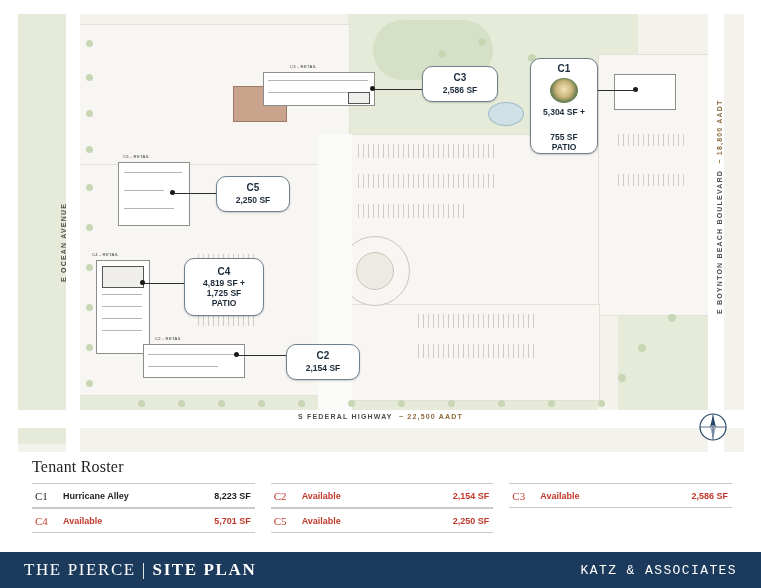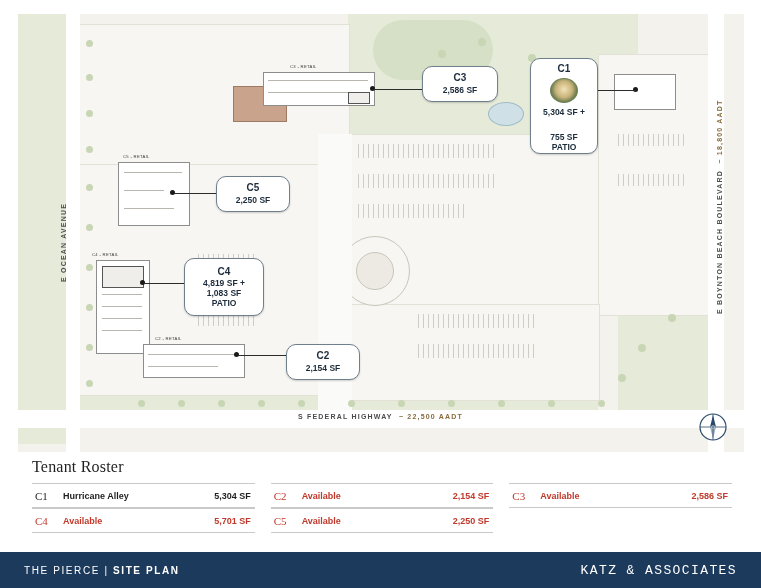--- a/index.html
+++ b/index.html
@@ -247,23 +247,23 @@
     height: 36px;
     background: #1b3a5c;
     color: #ffffff;
     display: flex;
     align-items: center;
     justify-content: space-between;
     padding: 0 24px;
     box-sizing: border-box;
   }
   #footer-left {
-    font-size: 10px;
+    font-size: 17px;
     letter-spacing: 1.6px;
-    font-family: Liberation Sans, sans-serif;
+    font-family: Liberation Serif, serif;
   }
   #footer-left b { font-weight: bold; }
   #footer-right {
     font-size: 13px;
     letter-spacing: 1.4px;
     font-family: Liberation Mono, monospace;
   }
 </style>
 </head>
 <body>
@@ -393,21 +393,21 @@
     </div>
 
     <div class="callout" id="callout-c5" style="left:198px;top:162px;width:72px;height:34px;">
       <div class="cid">C5</div>
       <div class="csf">2,250 SF</div>
     </div>
 
     <div class="callout" id="callout-c4" style="left:166px;top:244px;width:78px;height:56px;">
       <div class="cid">C4</div>
       <div class="csf">4,819 SF +</div>
-      <div class="csf" style="margin-top:0;">1,083 SF</div>
+      <div class="csf" style="margin-top:0;">1,725 SF</div>
       <div class="csf" style="margin-top:0;">PATIO</div>
     </div>
 
     <div class="callout" id="callout-c2" style="left:268px;top:330px;width:72px;height:34px;">
       <div class="cid">C2</div>
       <div class="csf">2,154 SF</div>
     </div>
 
     <div class="street vert-left" style="left:42px;top:268px;">E OCEAN AVENUE</div>
 
@@ -435,21 +435,21 @@
 
   <div id="roster">
     <div id="roster-title">Tenant Roster</div>
 
     <div class="roster-cols">
 
       <div class="roster-col">
         <div class="roster-row leased">
           <div class="rcode">C1</div>
           <div class="rname">Hurricane Alley</div>
-          <div class="rsf">5,304 SF</div>
+          <div class="rsf">8,223 SF</div>
         </div>
         <div class="roster-row avail" style="border-top:1px solid #c9c9c9;">
           <div class="rcode avail-code">C4</div>
           <div class="rname">Available</div>
           <div class="rsf">5,701 SF</div>
         </div>
       </div>
 
       <div class="roster-col">
         <div class="roster-row avail">

